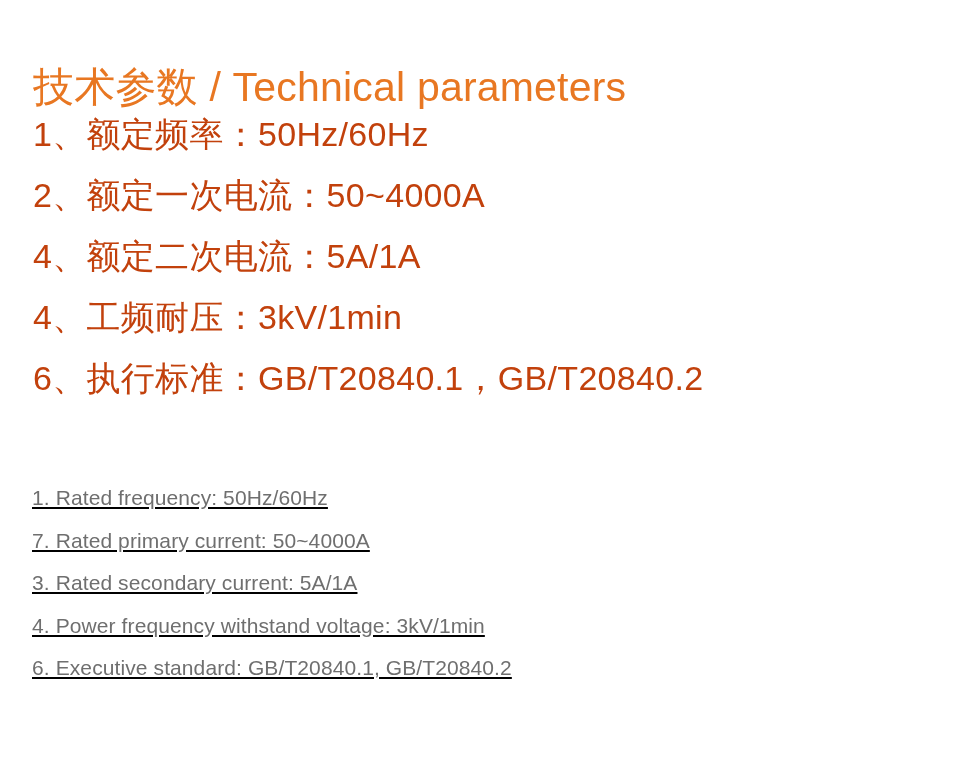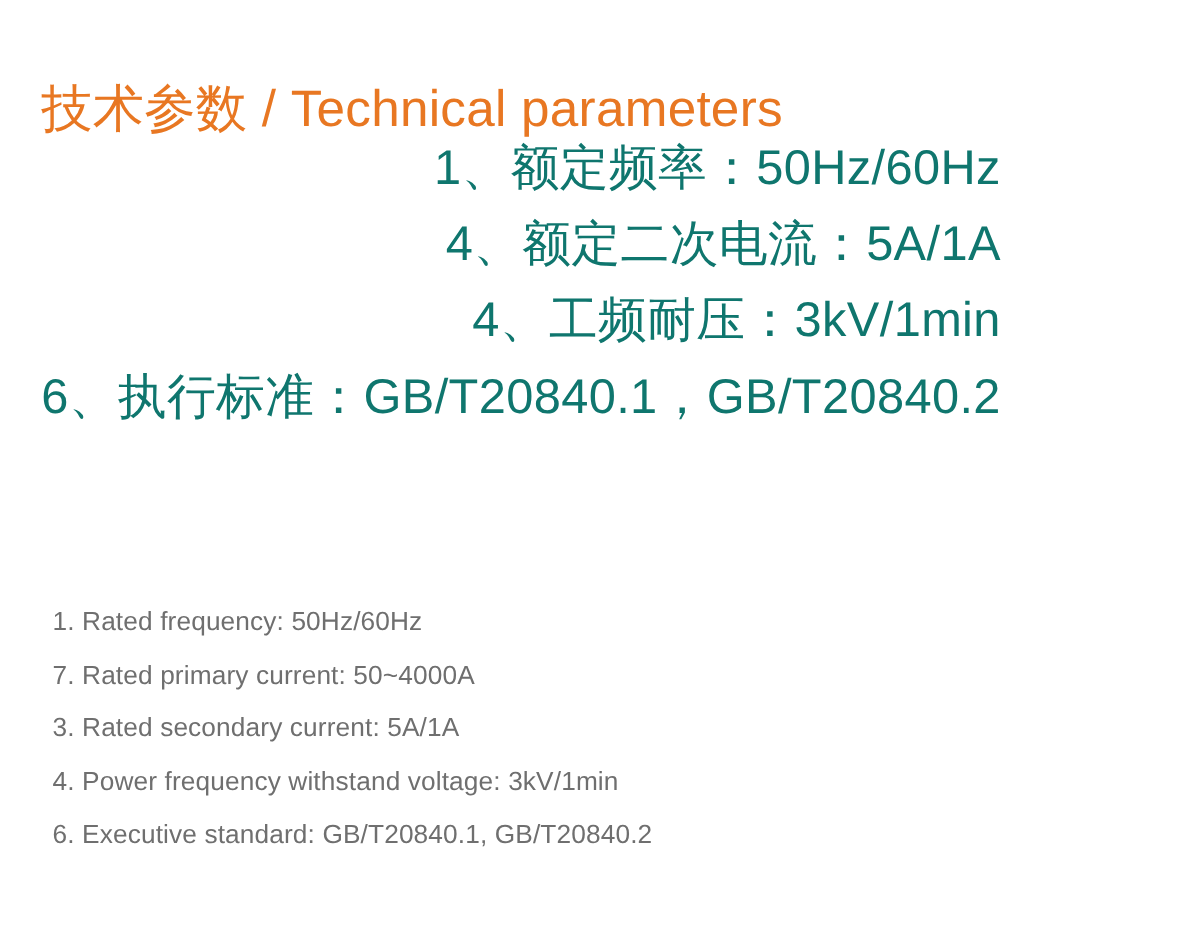--- a/index.html
+++ b/index.html
@@ -41,54 +41,55 @@
     position: absolute;
     left: 33px;
     top: 104px;
     margin: 0;
     padding: 0;
     list-style: none;
   }
   .cn-item {
     height: 61px;
     line-height: 61px;
-    font-size: 39px;
-    color: #0f766e;
+    font-size: 34px;
+    color: #c2410c;
     white-space: nowrap;
     letter-spacing: 0.3px;
-    text-align: right;
   }
 
   
   .en-list {
     position: absolute;
-    left: 42px;
+    left: 32px;
     top: 477px;
     margin: 0;
     padding: 0;
     list-style: none;
+    text-decoration: underline;
   }
   .en-item {
     height: 42.5px;
     line-height: 42.5px;
     font-size: 21px;
     color: #6F6F6F;
     white-space: nowrap;
     letter-spacing: 0.1px;
   }
 </style>
 </head>
 <body>
 
 <div class="page">
 
   <h1 class="title">技术参数 / Technical parameters</h1>
 
   <ul class="cn-list">
     <li class="cn-item">1、额定频率：50Hz/60Hz</li>
+    <li class="cn-item">2、额定一次电流：50~4000A</li>
     <li class="cn-item">4、额定二次电流：5A/1A</li>
     <li class="cn-item">4、工频耐压：3kV/1min</li>
     <li class="cn-item">6、执行标准：GB/T20840.1，GB/T20840.2</li>
   </ul>
 
   <ul class="en-list">
     <li class="en-item">1. Rated frequency: 50Hz/60Hz</li>
     <li class="en-item">7. Rated primary current: 50~4000A</li>
     <li class="en-item">3. Rated secondary current: 5A/1A</li>
     <li class="en-item">4. Power frequency withstand voltage: 3kV/1min</li>

